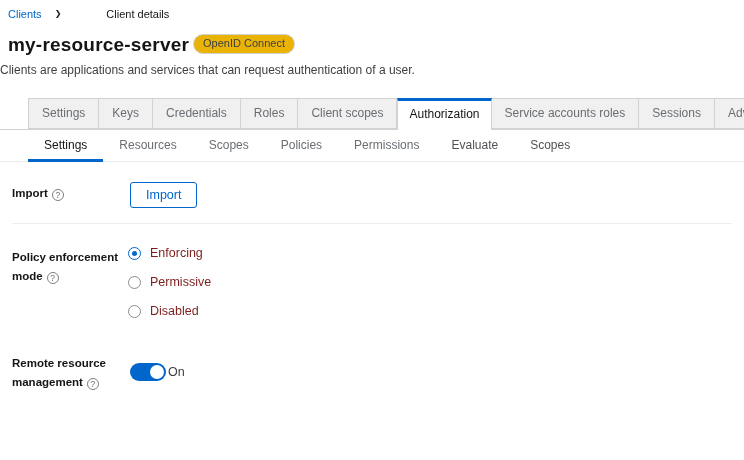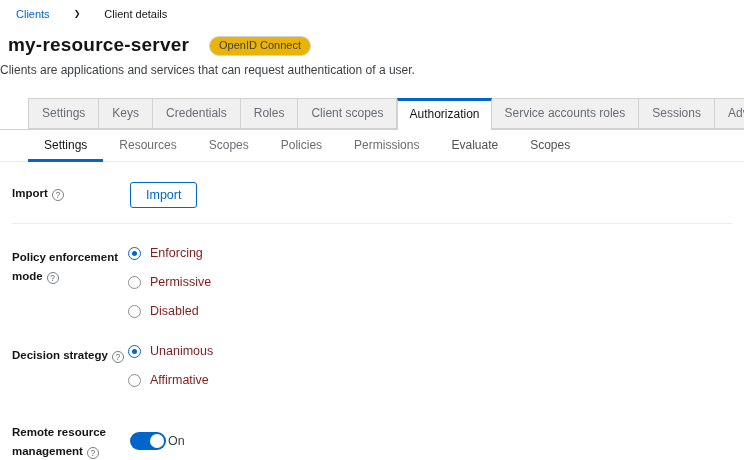--- a/index.html
+++ b/index.html
@@ -2,27 +2,27 @@
 <html><head>
 <meta charset="utf-8">
 <style>
   * { margin:0; padding:0; box-sizing:border-box; }
   html,body { width:744px; height:460px; background:#ffffff; overflow:hidden;
     font-family:"Liberation Sans", sans-serif; color:#151515; }
 
   .page { padding-top:8px; }
 
   
-  .breadcrumb { padding-left:16px; font-size:11px; display:flex; align-items:center; gap:24px; }
+  .breadcrumb { padding-left:8px; font-size:11px; display:flex; align-items:center; gap:13px; }
   .breadcrumb a { color:#0066cc; text-decoration:none; cursor:pointer; }
   .breadcrumb .sep { color:#151515; font-size:8px; line-height:1; }
-  .breadcrumb .current { color:#151515; }
+  .breadcrumb .current { color:#151515;margin-left:32px; }
 
   
-  .header { padding-left:8px; margin-top:14px; display:flex; align-items:flex-end; gap:20px; }
+  .header { padding-left:8px; margin-top:14px; display:flex; align-items:flex-start; gap:4px; }
   .header h1 { font-size:19px; font-weight:bold; letter-spacing:0.2px; color:#151515; }
   .badge { font-size:11px; color:#3c3f42; background:#eab308; border:1px solid #d2d2d2;
     border-radius:11px; padding:2px 9px 3px; line-height:1.2; }
   .subtitle { margin-top:7px; font-size:12px; color:#3c3f42; }
 
   
   .tabs-wrap { margin-top:21px; border-bottom:1px solid #d2d2d2; }
   .tabs { display:flex; margin-left:28px; align-items:flex-end; }
   .tab { background:#f0f0f0; border:1px solid #d2d2d2; border-left:none; color:#6a6e73;
     font-size:12px; padding:7px 13px 8px; cursor:pointer; white-space:nowrap; }
@@ -138,35 +138,20 @@
           <span class="radio"></span>
           <span class="radio-label">Permissive</span>
         </label>
         <label class="radio-row">
           <span class="radio"></span>
           <span class="radio-label">Disabled</span>
         </label>
       </div>
     </div>
 
-    <div class="row">
-      <div class="label-col">
-        <span>Decision strategy</span><span class="help">?</span>
-      </div>
-      <div class="ctrl">
-        <label class="radio-row">
-          <span class="radio checked"></span>
-          <span class="radio-label">Unanimous</span>
-        </label>
-        <label class="radio-row">
-          <span class="radio"></span>
-          <span class="radio-label">Affirmative</span>
-        </label>
-      </div>
-    </div>
 
     <div class="row" style="margin-top:34px;">
       <div class="label-col">
         <span>Remote resource management</span><span class="help">?</span>
       </div>
       <div class="ctrl toggle-wrap">
         <span class="toggle">
             <span class="knob"></span>
           </span>
         <span class="toggle-label">On</span>

